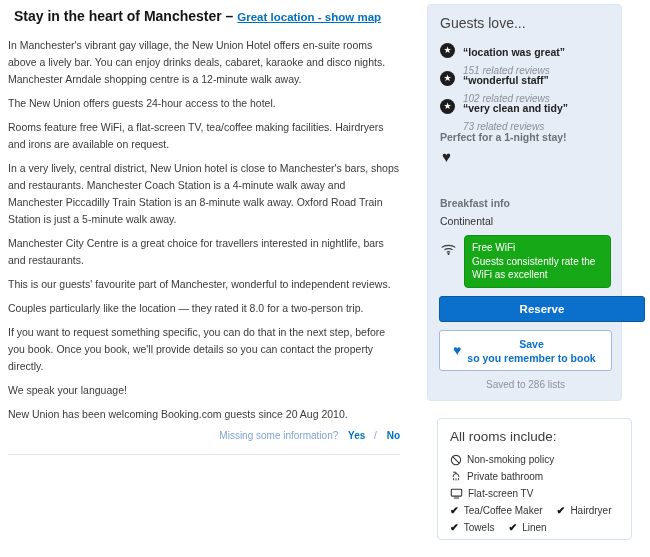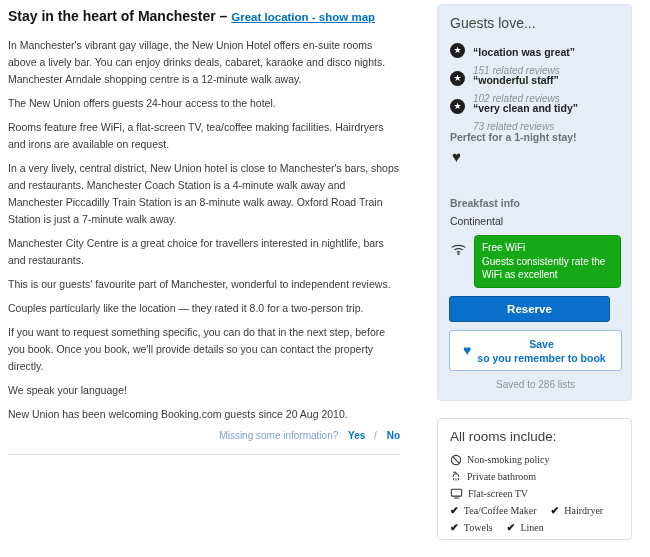--- a/index.html
+++ b/index.html
@@ -5,32 +5,32 @@
   * { box-sizing: border-box; }
   html,body { margin:0; padding:0; }
   body {
     width:650px; height:557px; position:relative; overflow:hidden;
     background:#ffffff; color:#3a3a3a;
     font-family:"Liberation Sans", sans-serif;
   }
 
   
   .left-col { position:absolute; left:8px; top:8px; width:392px; }
-  .page-title { font-size:14px; font-weight:bold; color:#141414; margin:0 0 13px 0; }
+  .page-title { font-size:14px; font-weight:bold; color:#141414; margin:0 0 13px 6px; }
   .map-link { font-size:11.5px; font-weight:bold; color:#0071c2; text-decoration:underline; cursor:pointer; }
   .desc p { font-size:10.5px; line-height:17px; margin:0 0 7px 0; color:#3a3a3a; }
   .feedback-row { text-align:right; font-size:10px; margin-top:5px; }
   .feedback-q { color:#7fa3d4; }
   .feedback-yn { color:#0071c2; font-weight:bold; cursor:pointer; margin-left:7px; }
   .feedback-sep { color:#93aac6; margin-left:6px; }
   .left-divider { border:none; border-top:1px solid #e4e4e4; margin:13px 0 0 0; }
 
   
   .sidebar {
-    position:absolute; left:437px; top:4px; width:195px; height:397px;
+    position:absolute; left:427px; top:4px; width:195px; height:397px;
     background:#e7edf6; border:1px solid #dde6f2; border-radius:4px;
   }
   .sb-abs { position:absolute; left:12px; width:171px; }
   .sb-heading { top:10px; font-size:14px; color:#454545; }
   .review-item { display:flex; gap:8px; cursor:pointer; }
   .review-1 { top:37px; } .review-2 { top:65px; } .review-3 { top:93px; }
   .star-badge {
     width:15px; height:15px; border-radius:50%; background:#1d1d1d; flex:0 0 15px;
     color:#ffffff; font-size:9px; line-height:15px; text-align:center; margin-top:1px;
   }
@@ -44,58 +44,58 @@
   .breakfast-head { top:192px; }
   .breakfast-value { top:210px; font-size:10.5px; color:#333333; }
   .wifi-row { top:230px; display:flex; align-items:flex-start; }
   .wifi-icon { flex:0 0 24px; margin-top:6px; }
   .wifi-badge {
     background:#17a817; border:1px solid #0f930f; border-radius:4px;
     color:#ffffff; font-size:10px; line-height:13.5px; padding:5px 7px; width:147px;
   }
   .wifi-title { display:block; }
   .reserve-btn {
-    position:absolute; left:11px; top:291px; width:161px; height:26px;
+    position:absolute; left:11px; top:291px; width:206px; height:26px;
     background:#0a70cc; border:1px solid #085b9e; border-radius:3px;
     color:#ffffff; font-family:inherit; font-size:11.5px; font-weight:bold; cursor:pointer;
   }
   .save-btn {
     position:absolute; left:11px; top:325px; width:173px; height:41px;
     background:#ffffff; border:1px solid #9cbce0; border-radius:3px;
     color:#0a70cc; font-family:inherit; font-size:10.5px; font-weight:bold; cursor:pointer;
     line-height:14px; padding-left:18px;
   }
   .save-heart { position:absolute; left:13px; top:12px; font-size:14px; color:#0a70cc; }
   .saved-note { top:374px; text-align:center; font-size:10px; color:#8d9399; }
 
   
   .rooms-box {
     position:absolute; left:437px; top:418px; width:195px; height:122px;
     background:#ffffff; border:1px solid #d7e3f1; border-radius:4px;
     padding:10px 12px;
   }
   .rooms-heading { font-size:13.5px; color:#3c3c3c; margin:0 0 9px 0; font-weight:normal; }
-  .rooms-row { display:flex; gap:14px; margin-bottom:4px;font-family:Liberation Serif, serif; }
+  .rooms-row { display:flex; gap:14px; margin-bottom:4px; }
   .room-item { display:inline-flex; align-items:center; gap:5px; font-size:10px; color:#333333; line-height:13px; }
   .room-item svg { display:block; }
   .check-glyph { font-size:10.5px; color:#141414; font-weight:bold; }
 </style>
 </head>
 <body>
 
 <div class="left-col">
   <h1 class="page-title">
     <span>Stay in the heart of Manchester –</span>
     <a class="map-link">Great location - show map</a>
   </h1>
   <div class="desc">
     <p>In Manchester's vibrant gay village, the New Union Hotel offers en-suite rooms above a lively bar. You can enjoy drinks deals, cabaret, karaoke and disco nights. Manchester Arndale shopping centre is a 12-minute walk away.</p>
     <p>The New Union offers guests 24-hour access to the hotel.</p>
     <p>Rooms feature free WiFi, a flat-screen TV, tea/coffee making facilities. Hairdryers and irons are available on request.</p>
-    <p>In a very lively, central district, New Union hotel is close to Manchester's bars, shops and restaurants. Manchester Coach Station is a 4-minute walk away and Manchester Piccadilly Train Station is an 8-minute walk away. Oxford Road Train Station is just a 7-minute walk away.</p>
+    <p>In a very lively, central district, New Union hotel is close to Manchester's bars, shops and restaurants. Manchester Coach Station is a 4-minute walk away and Manchester Piccadilly Train Station is an 8-minute walk away. Oxford Road Train Station is just a 5-minute walk away.</p>
     <p>Manchester City Centre is a great choice for travellers interested in nightlife, bars and restaurants.</p>
     <p>This is our guests' favourite part of Manchester, wonderful to independent reviews.</p>
     <p>Couples particularly like the location — they rated it 8.0 for a two-person trip.</p>
     <p>If you want to request something specific, you can do that in the next step, before you book. Once you book, we'll provide details so you can contact the property directly.</p>
     <p>We speak your language!</p>
     <p>New Union has been welcoming Booking.com guests since 20 Aug 2010.</p>
   </div>
   <div class="feedback-row">
     <span class="feedback-q">Missing some information?</span>
     <span class="feedback-yn">Yes</span>

